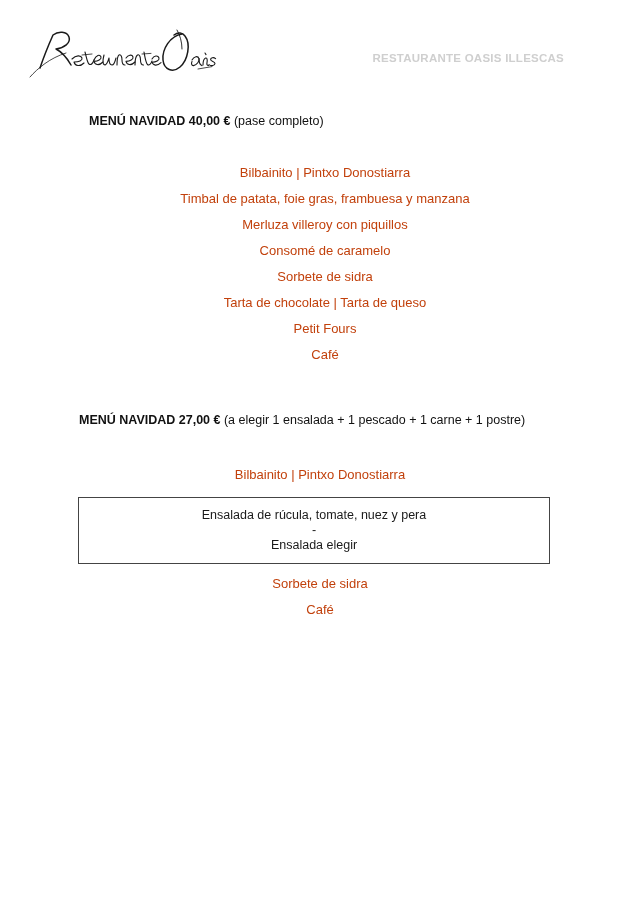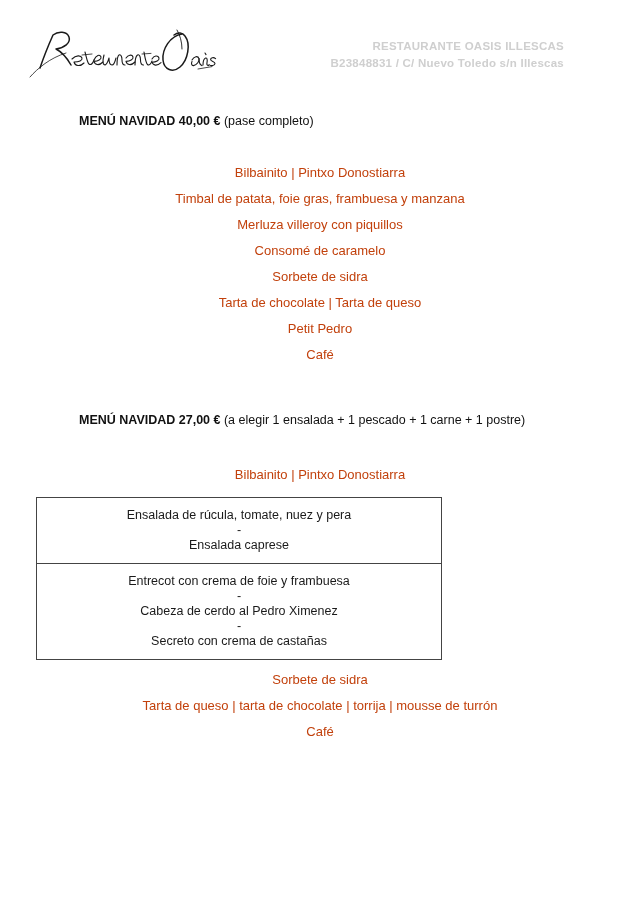--- a/index.html
+++ b/index.html
@@ -34,36 +34,36 @@
   }
   .brand-logo {
     margin: 22px 0 0 22px;
     width: 200px;
     height: 64px;
     display: block;
   }
   .brand-logo svg { display: block; width: 100%; height: 100%; }
 
   .company-block {
-    margin: 38px 76px 0 0;
+    margin: 50px 76px 0 0;
     text-align: right;
     line-height: 1.45;
   }
   .company-name,
   .company-details {
     font-size: 11.5px;
     font-weight: bold;
     letter-spacing: 0.25px;
     color: #cfcfcf;
     white-space: nowrap;
   }
 
   
   .menu-section { position: absolute; left: 0; right: 0; }
-  #section-40 { top: 112px; }
+  #section-40 { top: 112px; margin-left: 10px; }
   #section-27 { top: 411px; }
 
   .section-heading {
     margin: 0 0 0 79px;
     font-size: 12.5px;
     line-height: 18px;
     font-weight: normal;
     color: #111111;
     white-space: nowrap;
   }
@@ -85,22 +85,22 @@
     line-height: 26px;
     color: #c2410c;
     white-space: nowrap;
   }
   #section-40 .course-list { margin-top: 30px; }
   #section-27 .course-list-top { margin-top: 33px; }
   #section-27 .course-list-bottom { margin-top: 7px; }
 
   
   .choice-table {
-    margin: 9px 0 0 36px;
-    width: 406px;
+    margin: 9px 0 0 78px;
+    width: 472px;
     border-collapse: collapse;
     table-layout: fixed;
   }
   .choice-table td {
     border: 1px solid #444444;
     padding: 7px 4px 8px;
     text-align: center;
     vertical-align: middle;
   }
   .choice-row-item {
@@ -149,71 +149,60 @@
           <path d="M181 43 C181 39.6 182 36.6 183.6 36 C185 35.6 185.6 38 185 40.6 C184.6 42.6 185 43.6 186.6 43.6" stroke-width="1.1"></path>
           <path d="M183 31 L184 32.6" stroke-width="1.1"></path>
           <path d="M187 42.6 C189 44.4 193 43.6 193 41.6 C193 39.6 188.6 39.6 188.6 37.6 C188.6 35.6 191.6 35 193.6 36.6" stroke-width="1.1"></path>
           <path d="M176 47 L190 44.6" stroke-width="0.8"></path>
         </g>
       </svg>
     </div>
 
     <div class="company-block">
       <div class="company-name">RESTAURANTE OASIS ILLESCAS</div>
-      <div class="company-details">B23848831 / C/ Nuevo Toledo s/n Illescas</div>
     </div>
   </div>
 
   <section class="menu-section" id="section-40">
     <h2 class="section-heading">
       <span class="heading-title">MENÚ NAVIDAD 40,00 €</span><span class="heading-note"> (pase completo)</span>
     </h2>
 
     <ul class="course-list">
       <li>Bilbainito | Pintxo Donostiarra</li>
       <li>Timbal de patata, foie gras, frambuesa y manzana</li>
       <li>Merluza villeroy con piquillos</li>
       <li>Consomé de caramelo</li>
       <li>Sorbete de sidra</li>
       <li>Tarta de chocolate | Tarta de queso</li>
-      <li>Petit Pedro</li>
+      <li>Petit Fours</li>
       <li>Café</li>
     </ul>
   </section>
 
   <section class="menu-section" id="section-27">
     <h2 class="section-heading">
       <span class="heading-title">MENÚ NAVIDAD 27,00 €</span><span class="heading-note"> (a elegir 1 ensalada + 1 pescado + 1 carne + 1 postre)</span>
     </h2>
 
     <ul class="course-list course-list-top">
       <li>Bilbainito | Pintxo Donostiarra</li>
     </ul>
 
     <table class="choice-table">
       <tbody>
         <tr>
           <td>
             <div class="choice-row-item">Ensalada de rúcula, tomate, nuez y pera</div>
             <div class="choice-sep">-</div>
-            <div class="choice-row-item">Ensalada caprese</div>
-          </td>
-        </tr>
-        <tr>
-          <td>
-            <div class="choice-row-item">Entrecot con crema de foie y frambuesa</div>
-            <div class="choice-sep">-</div>
-            <div class="choice-row-item">Cabeza de cerdo al Pedro Ximenez</div>
-            <div class="choice-sep">-</div>
-            <div class="choice-row-item">Secreto con crema de castañas</div>
+            <div class="choice-row-item">Ensalada elegir</div>
           </td>
         </tr>
       </tbody>
     </table>
 
     <ul class="course-list course-list-bottom">
       <li>Sorbete de sidra</li>
-      <li>Tarta de queso | tarta de chocolate | torrija | mousse de turrón</li>
       <li>Café</li>
     </ul>
   </section>
 
 </div>
 
 </body></html>

